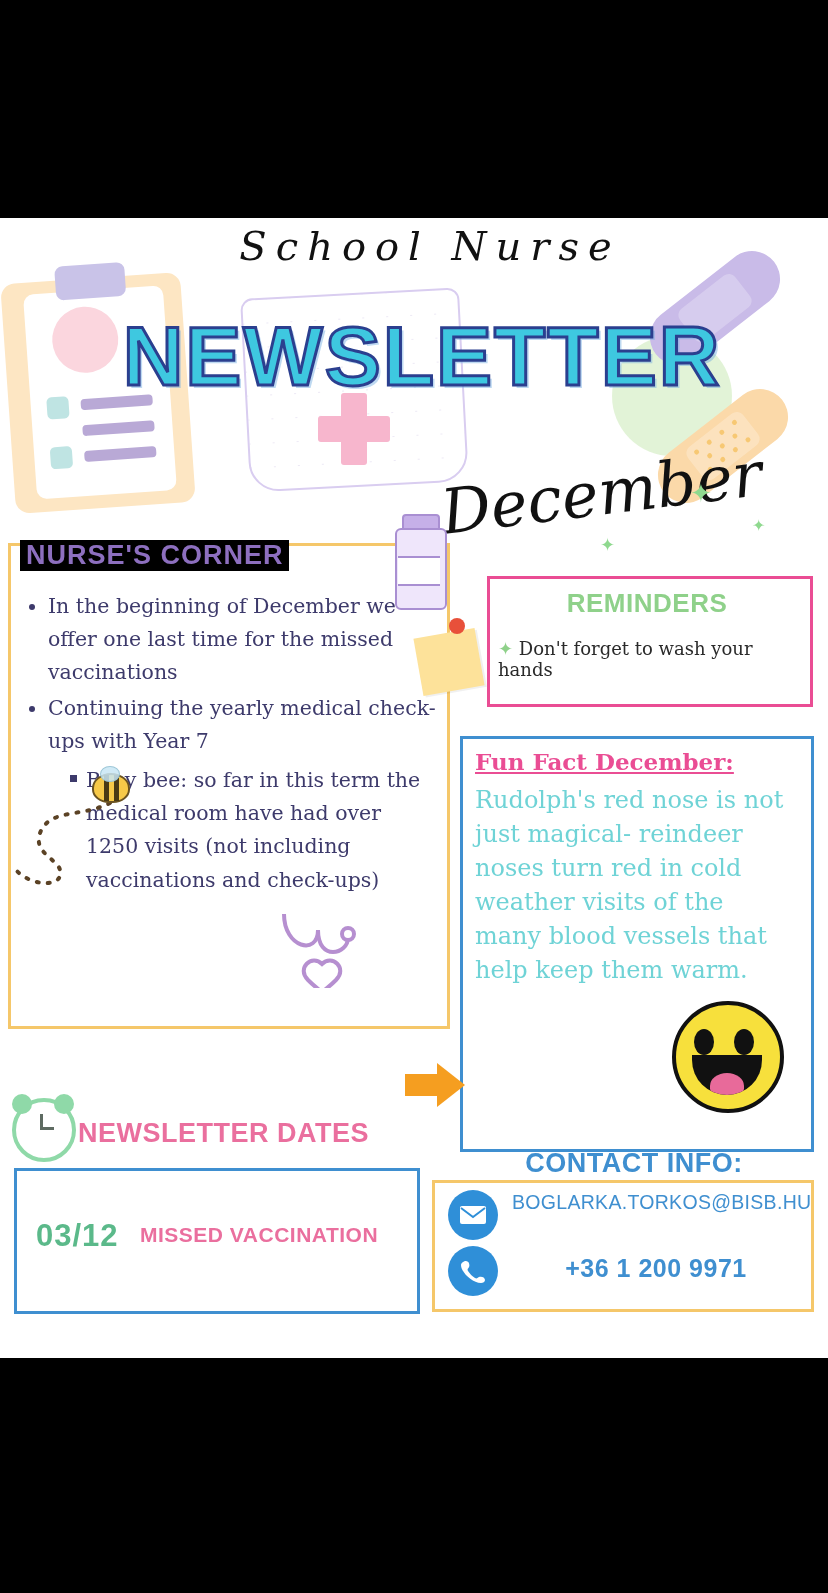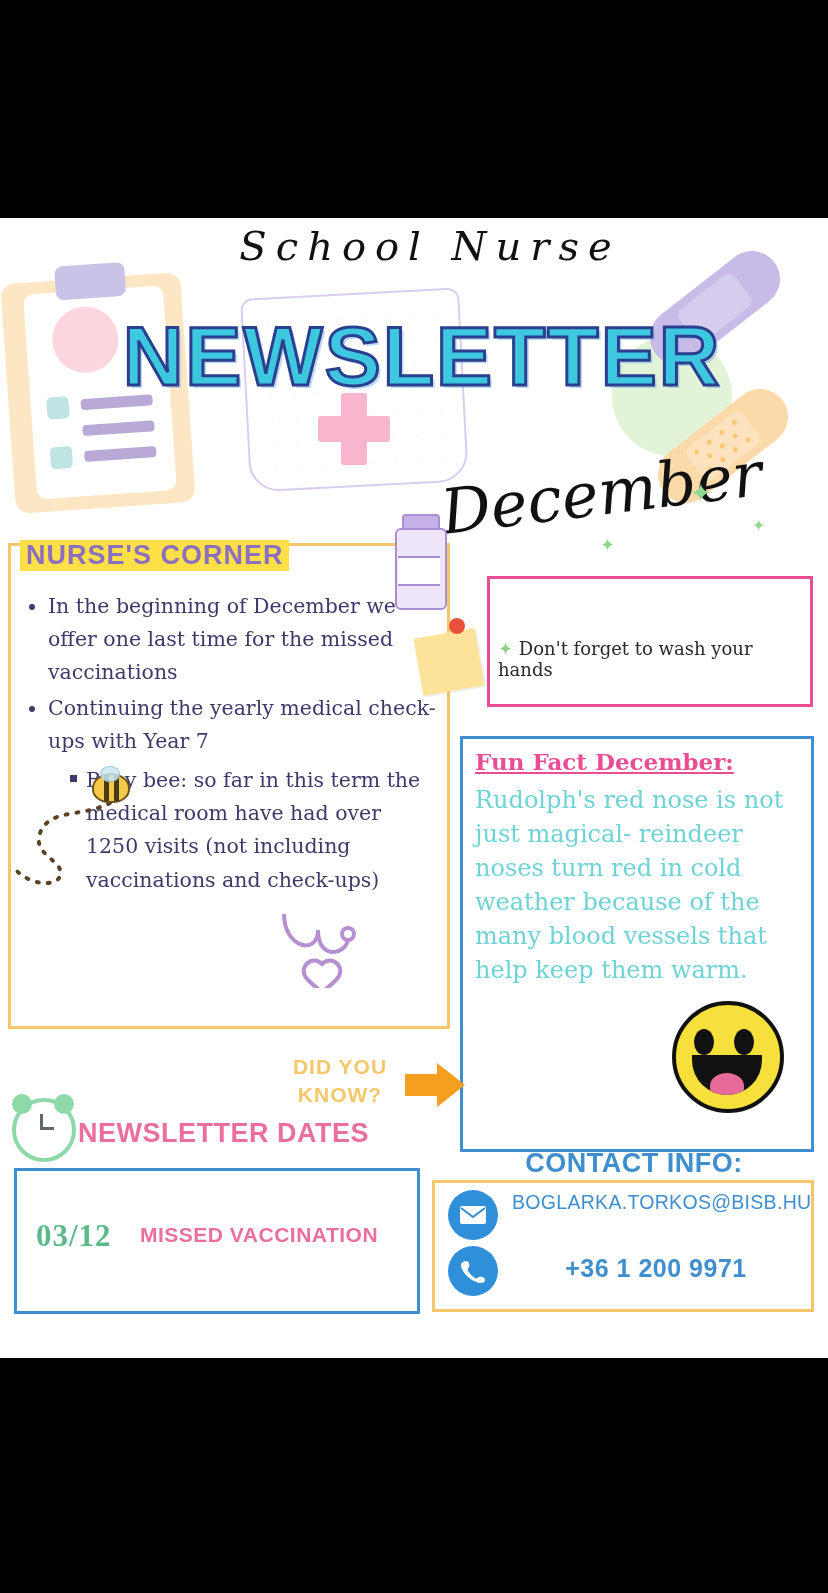--- a/index.html
+++ b/index.html
@@ -103,21 +103,21 @@
   }
 
   
   .nurse-box{
     position:absolute;left:8px;top:325px;width:436px;height:480px;
     border:3px solid #f5c76a;background:transparent;
   }
   .nurse-title{
     position:absolute;left:20px;top:322px;
     font-size:27px;font-weight:bold;color:#8d6fbf;letter-spacing:1px;
-    background:#fde047;padding:0 6px;
+    background:#000000;padding:0 6px;
   }
   .nurse-list{
     position:absolute;left:26px;top:372px;width:390px;
     font-family:"DejaVu Serif", serif;font-size:20.5px;line-height:1.62;
     color:#3d3a6b;margin:0;padding-left:22px;
   }
   .nurse-list li{margin-bottom:2px;}
   .sub-list{
     list-style:none;margin:6px 0 0 0;padding-left:22px;
   }
@@ -184,21 +184,21 @@
   .dates-title{
     position:absolute;left:78px;top:900px;
     font-size:27px;font-weight:bold;color:#ea6f9e;letter-spacing:.5px;
   }
   .dates-box{
     position:absolute;left:14px;top:950px;width:400px;height:140px;
     border:3px solid #3f8fd0;
   }
   .date-num{
     position:absolute;left:36px;top:1000px;
-    font-size:31px;font-weight:bold;color:#5bb98a;letter-spacing:1px;font-family:Liberation Serif, serif;
+    font-size:31px;font-weight:bold;color:#5bb98a;letter-spacing:1px;
   }
   .date-label{
     position:absolute;left:140px;top:1005px;
     font-size:21px;font-weight:bold;color:#ea6f9e;letter-spacing:.5px;
   }
 
   
   .contact-box{
     position:absolute;left:432px;top:962px;width:376px;height:126px;
     border:3px solid #f5c76a;
@@ -294,41 +294,38 @@
   </div>
 
   <svg class="steth" viewBox="0 0 100 80">
     <path d="M14 6 C14 40, 48 48, 48 22" fill="none" stroke="#b68fd0" stroke-width="4"></path>
     <path d="M48 22 C48 54, 78 46, 78 30" fill="none" stroke="#b68fd0" stroke-width="4"></path>
     <circle cx="78" cy="26" r="6" fill="none" stroke="#b68fd0" stroke-width="4"></circle>
     <path d="M34 44 c-10 -10 -26 4 -14 16 c6 6 14 12 14 12 s8 -6 14 -12 c12 -12 -4 -26 -14 -16 z" fill="none" stroke="#b68fd0" stroke-width="4" transform="translate(18,12)"></path>
   </svg>
 
   <div class="rem-box"></div>
+  <div class="rem-title">REMINDERS</div>
   <div class="rem-text">
     <span style="color:#8fd18a;">✦</span>
     <span>Don't forget to wash your hands</span>
   </div>
 
   <div class="fact-box"></div>
   <div class="fact-title">Fun Fact December:</div>
-  <div class="fact-text">Rudolph's red nose is not just magical- reindeer noses turn red in cold weather because of the many blood vessels that help keep them warm.</div>
+  <div class="fact-text">Rudolph's red nose is not just magical- reindeer noses turn red in cold weather visits of the many blood vessels that help keep them warm.</div>
   <div class="smiley">
     <div class="eye l"></div>
       <div class="eye r"></div>
     <div class="mouth">
         <div class="tongue"></div>
       </div>
   </div>
   <div class="contact-head">CONTACT INFO:</div>
 
-  <div class="dyk">
-    <div>DID YOU</div>
-    <div>KNOW?</div>
-  </div>
   <div class="arrow">
     <div class="shaft"></div>
       <div class="head"></div>
   </div>
 
   <div class="clock">
     <div class="bell" style="left:-4px;"></div>
     <div class="bell" style="left:38px;"></div>
     <div class="hand" style="left:24px;top:12px;width:3px;height:16px;"></div>
     <div class="hand" style="left:24px;top:25px;width:14px;height:3px;"></div>

